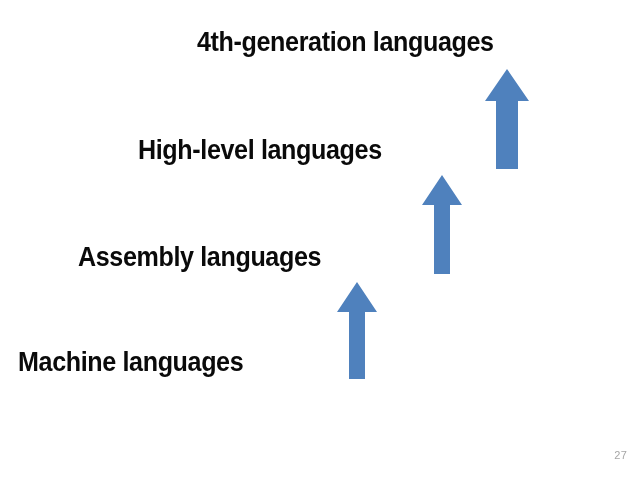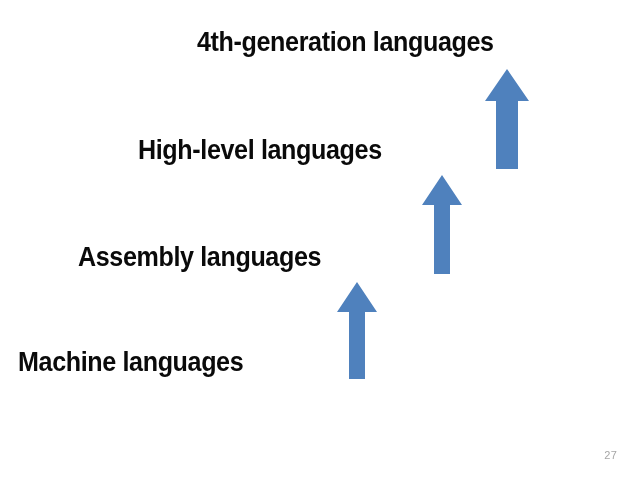--- a/index.html
+++ b/index.html
@@ -37,21 +37,21 @@
   .arrow {
     position: absolute;
     display: block;
   }
   #arrow-machine-to-assembly  { left: 336px; top: 281px; width: 42px;  height: 99px; }
   #arrow-assembly-to-high     { left: 421px; top: 174px; width: 42px;  height: 101px; }
   #arrow-high-to-fourthgen    { left: 484px; top: 68px;  width: 46px;  height: 102px; }
 
   #slide-number {
     position: absolute;
-    right: 21px;
+    right: 11px;
     bottom: 17px;
     font-family: "Liberation Sans", sans-serif;
     font-size: 11px;
     font-weight: normal;
     color: #a6a6a6;
     letter-spacing: 0.2px;
   }
 </style>
 </head>
 <body>

